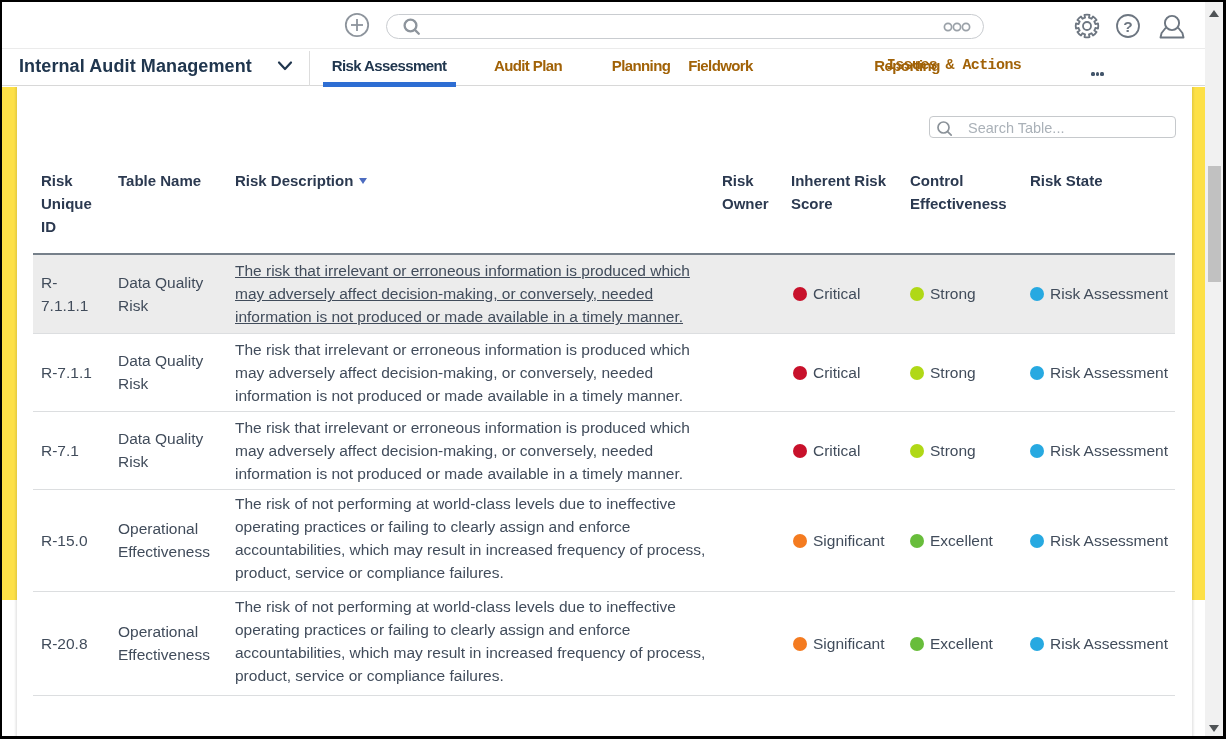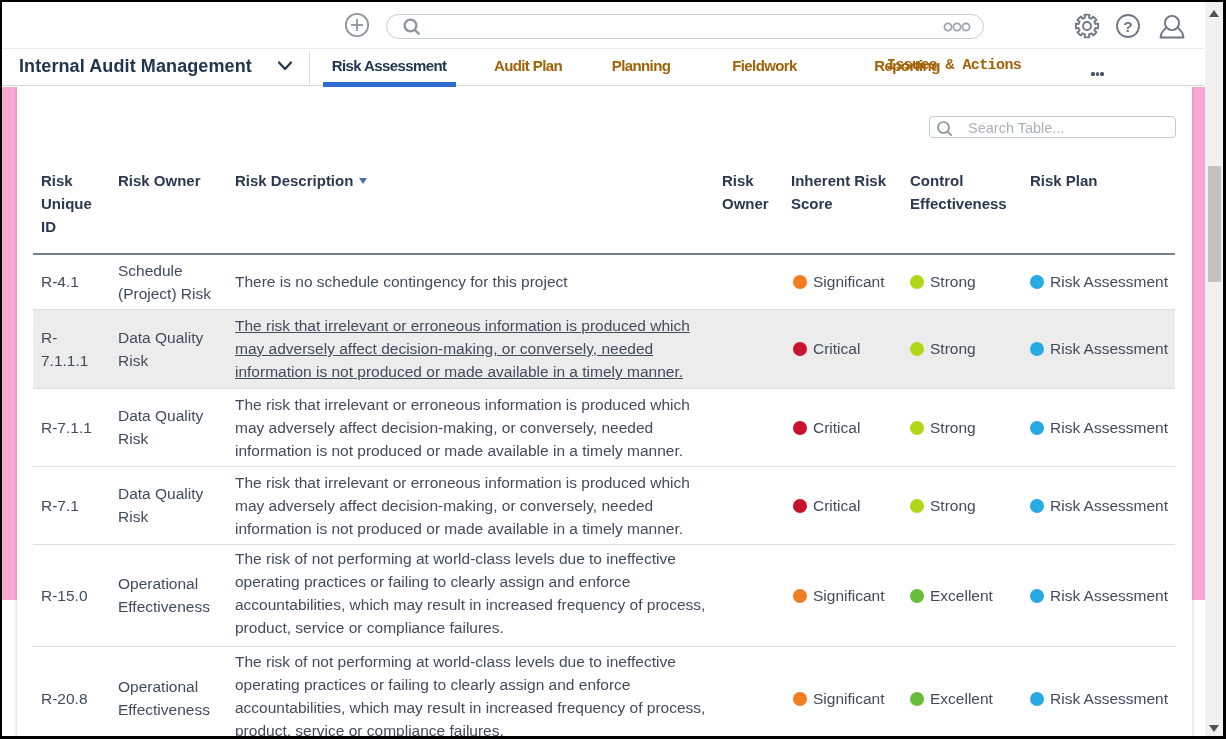--- a/index.html
+++ b/index.html
@@ -14,21 +14,21 @@
   
   #navbar { position:absolute; left:0; top:47px; width:1203px; height:37px; background:#fff; border-bottom:1px solid #d8d8d8; }
   #navshadow { position:absolute; left:0; top:85px; width:1203px; height:6px; background:linear-gradient(#c9c9c9, rgba(201,201,201,0)); opacity:.55; }
   #iam { position:absolute; left:17px; top:54px; font-size:18px; font-weight:bold; color:#20364e; letter-spacing:0.1px; }
   #navsep { position:absolute; left:307px; top:49px; width:1px; height:35px; background:#ddd; }
   .tab { position:absolute; top:55px; transform:translateX(-50%); font-size:15px; letter-spacing:-0.6px; font-weight:bold; color:#a16207; white-space:nowrap; }
   .tab.active { color:#20364e; }
   #underline { position:absolute; left:321px; top:80px; width:133px; height:5px; background:#2e6ed3; }
 
   
-  #main { position:absolute; left:0; top:85px; width:1203px; height:513px; background:#f9a8d4; }
+  #main { position:absolute; left:0; top:85px; width:1203px; height:513px; background:#fde047; }
   #panel { position:absolute; left:15px; top:0px; width:1175px; height:649px; background:#fff; }
   #lshadow { position:absolute; left:12px; top:0; width:3px; height:649px; background:linear-gradient(90deg, rgba(0,0,0,0), rgba(0,0,0,0.10)); }
   #rshadow { position:absolute; left:1190px; top:0; width:3px; height:649px; background:linear-gradient(90deg, rgba(0,0,0,0.10), rgba(0,0,0,0)); }
 
   #searchtable { position:absolute; left:927px; top:29px; width:247px; height:22px; border:1px solid #c6c9cc; border-radius:4px; background:#fff; }
   #searchtable span { position:absolute; left:38px; top:3px; font-size:14.5px; color:#aab1b8; }
 
   
   #tbl { position:absolute; left:31px; top:79px; width:1142px; border-collapse:collapse; table-layout:fixed; font-size:15.5px; color:#414c5b; }
   #tbl th { text-align:left; vertical-align:top; font-size:15px; color:#2b3950; padding:3px 0 0 8px; line-height:23px; border-bottom:2px solid #76808a; height:88px; font-weight:bold; }
@@ -96,21 +96,21 @@
   <div id="navshadow"></div>
   <div id="iam">Internal Audit Management</div>
   <svg width="18" height="12" style="left:274px; top:58px;" viewBox="0 0 18 12">
     <polyline points="3,2.5 9,9 15,2.5" fill="none" stroke="#20364e" stroke-width="2.2" stroke-linecap="round" stroke-linejoin="round"></polyline>
   </svg>
   <div id="navsep"></div>
   <div class="tab active" style="left:387px;">Risk Assessment</div>
   <div id="underline"></div>
   <div class="tab" style="left:526px;">Audit Plan</div>
   <div class="tab" style="left:639px;">Planning</div>
-  <div class="tab" style="left:752px;padding-left:21px;">Fieldwork</div>
+  <div class="tab" style="left:708px;padding-left:21px;">Fieldwork</div>
   <div class="tab" style="left:905px;">Reporting</div>
   <div class="tab" style="left:952px;font-family:Liberation Mono, monospace;">Issues &amp; Actions</div>
   <div id="dots3">
       <i></i>
       <i></i>
       <i></i>
     </div>
 
   <div id="main">
     <div id="panel"></div>
@@ -130,35 +130,26 @@
           <col style="width:117px">
           <col style="width:487px">
           <col style="width:69px">
           <col style="width:119px">
           <col style="width:120px">
           <col style="width:153px">
       </colgroup>
       <tbody>
           <tr>
         <th>Risk<br>Unique<br>ID</th>
-        <th>Risk Owner</th>
+        <th>Table Name</th>
         <th>Risk Description<span class="tri"></span></th>
         <th>Risk<br>Owner</th>
         <th>Inherent Risk<br>Score</th>
         <th>Control<br>Effectiveness</th>
-        <th>Risk Plan</th>
-      </tr>
-      <tr style="height:55px;">
-        <td>R-4.1</td>
-        <td>Schedule<br>(Project) Risk</td>
-        <td class="desc">There is no schedule contingency for this project</td>
-        <td></td>
-        <td class="dotcell" style="padding-left:10px;"><span class="dot orange"></span>Significant</td>
-        <td class="dotcell"><span class="dot lime"></span>Strong</td>
-        <td class="dotcell"><span class="dot blue"></span>Risk Assessment</td>
+        <th>Risk State</th>
       </tr>
       <tr class="hl" style="height:79px;">
         <td>R-<br>7.1.1.1</td>
         <td>Data Quality<br>Risk</td>
         <td class="desc">The risk that irrelevant or erroneous information is produced which<br>may adversely affect decision-making, or conversely, needed<br>information is not produced or made available in a timely manner.</td>
         <td></td>
         <td class="dotcell" style="padding-left:10px;"><span class="dot red"></span>Critical</td>
         <td class="dotcell"><span class="dot lime"></span>Strong</td>
         <td class="dotcell"><span class="dot blue"></span>Risk Assessment</td>
       </tr>

